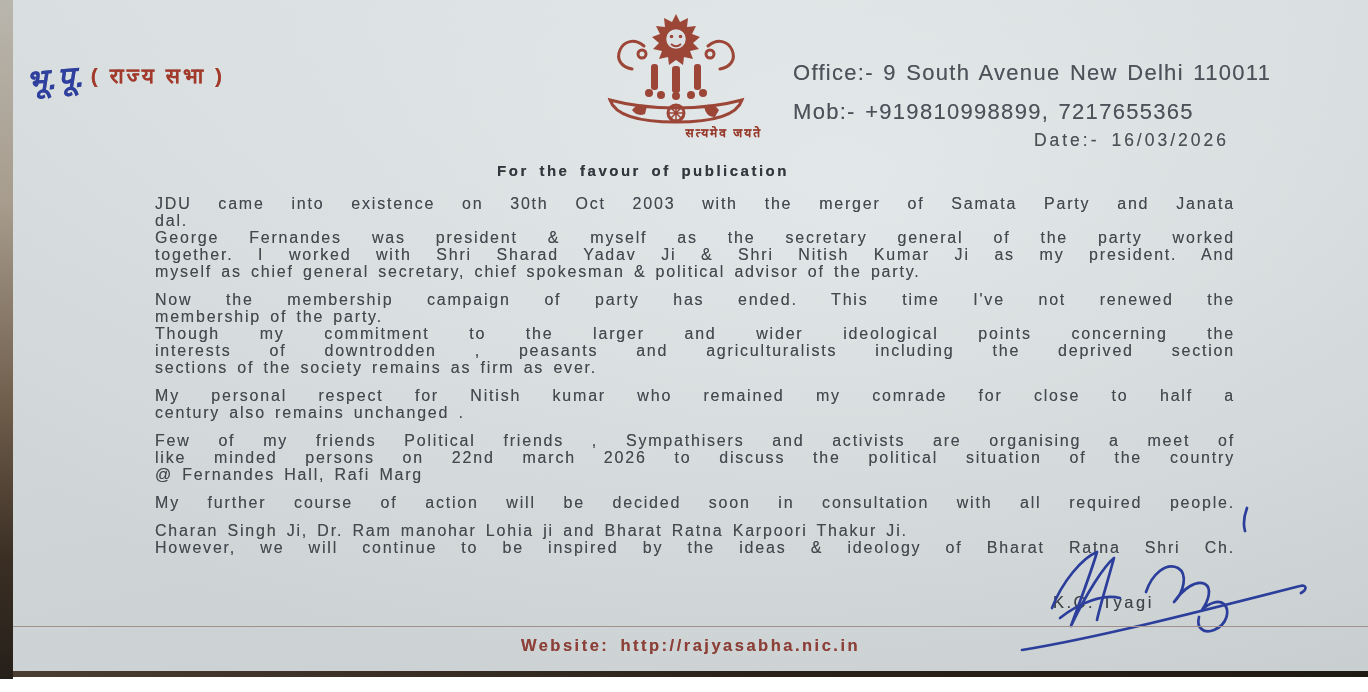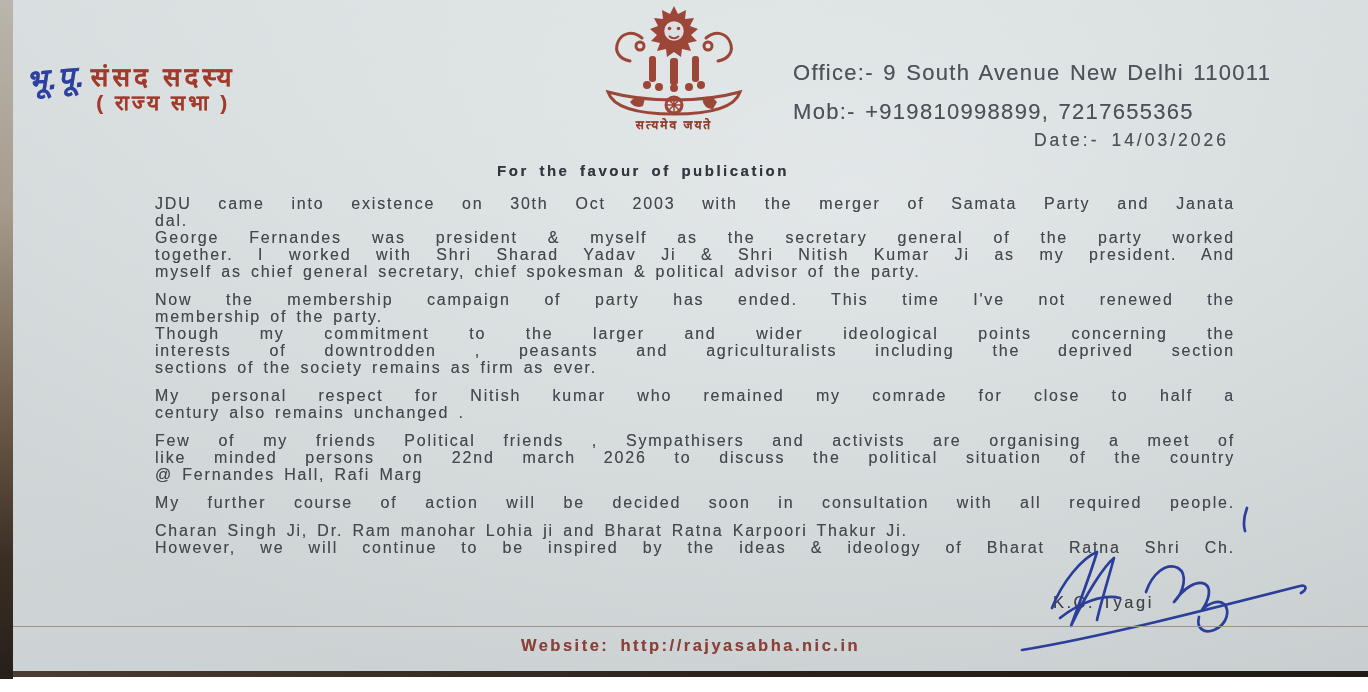--- a/index.html
+++ b/index.html
@@ -28,21 +28,21 @@
   
   .lh-left{position:absolute;left:26px;top:64px;display:flex;align-items:flex-start;}
   .hand-prefix{
     color:#2e3f9d;font-size:30px;font-weight:bold;font-style:italic;
     transform:rotate(-5deg);letter-spacing:1px;margin-right:6px;line-height:1;
     text-shadow:0 0 0.6px rgba(46,63,157,0.6);
   }
   .red-block{color:#a23a2b;text-align:center;text-shadow:0 0 0.6px rgba(162,58,43,0.55);}
   .red-line1{font-size:26px;font-weight:bold;letter-spacing:4px;line-height:1.05;}
   .red-line2{font-size:21px;font-weight:bold;letter-spacing:3px;line-height:1.15;}
-  .emblem{position:absolute;left:586px;top:2px;width:176px;text-align:center;}
+  .emblem{position:absolute;left:586px;top:10px;width:176px;text-align:right;}
   .emblem svg{opacity:0.92;}
   .motto{color:#97392a;font-size:12px;font-weight:bold;letter-spacing:2px;margin-top:-4px;
          text-shadow:0 0 0.5px rgba(151,57,42,0.6);}
   .contact{position:absolute;left:793px;top:60px;color:#4d525a;
            text-shadow:0 0 0.5px rgba(77,82,90,0.55);}
   .contact .c-line{font-size:22px;letter-spacing:1.3px;word-spacing:2px;}
   .contact .c-line + .c-line{margin-top:13px;}
   
   .content{position:absolute;left:155px;top:130px;width:1080px;}
   .date-line{
@@ -77,21 +77,20 @@
 <body>
 
 <div class="scan">
   <div class="paper"></div>
   <div class="left-edge"></div>
   <div class="bottom-shadow"></div>
 
   <div class="lh-left">
     <span class="hand-prefix">भू.पू.</span>
     <span class="red-block">
-      <div class="red-line1">संसद सदस्य</div>
       <div class="red-line2">( राज्य सभा )</div>
     </span>
   </div>
 
   <div class="emblem">
     <svg width="172" height="114" viewBox="0 0 172 114">
       <g fill="#97392a">
         <path d="M86,4 L90,12 L98,8 L97,17 L106,16 L102,24 L110,27 L103,33 L109,39 L100,41 L103,49 L94,47 L93,55 L86,50 L79,55 L78,47 L69,49 L72,41 L63,39 L69,33 L62,27 L70,24 L66,16 L75,17 L74,8 L82,12 Z"></path>
       </g>
       <circle cx="86" cy="29" r="11" fill="#dbe1e3"></circle>
@@ -131,21 +130,21 @@
     </svg>
     <div class="motto">सत्यमेव जयते</div>
   </div>
 
   <div class="contact">
     <div class="c-line">Office:- 9 South Avenue New Delhi 110011</div>
     <div class="c-line">Mob:- +919810998899, 7217655365</div>
   </div>
 
   <div class="content">
-    <div class="date-line">Date:- 14/03/2026</div>
+    <div class="date-line">Date:- 16/03/2026</div>
     <div class="heading">For the favour of publication</div>
     <div class="bodytext">
         <div class="pgroup">
           <div class="ln just">JDU came into existence on 30th Oct 2003 with the merger of Samata Party and Janata</div>
           <div class="ln">dal.</div>
           <div class="ln just">George Fernandes was president &amp; myself as the secretary general of the party worked</div>
           <div class="ln just">together. I worked with Shri Sharad Yadav Ji &amp; Shri Nitish Kumar Ji as my president. And</div>
           <div class="ln">myself as chief general secretary, chief spokesman &amp; political advisor of the party.</div>
         </div>
         <div class="pgroup">

